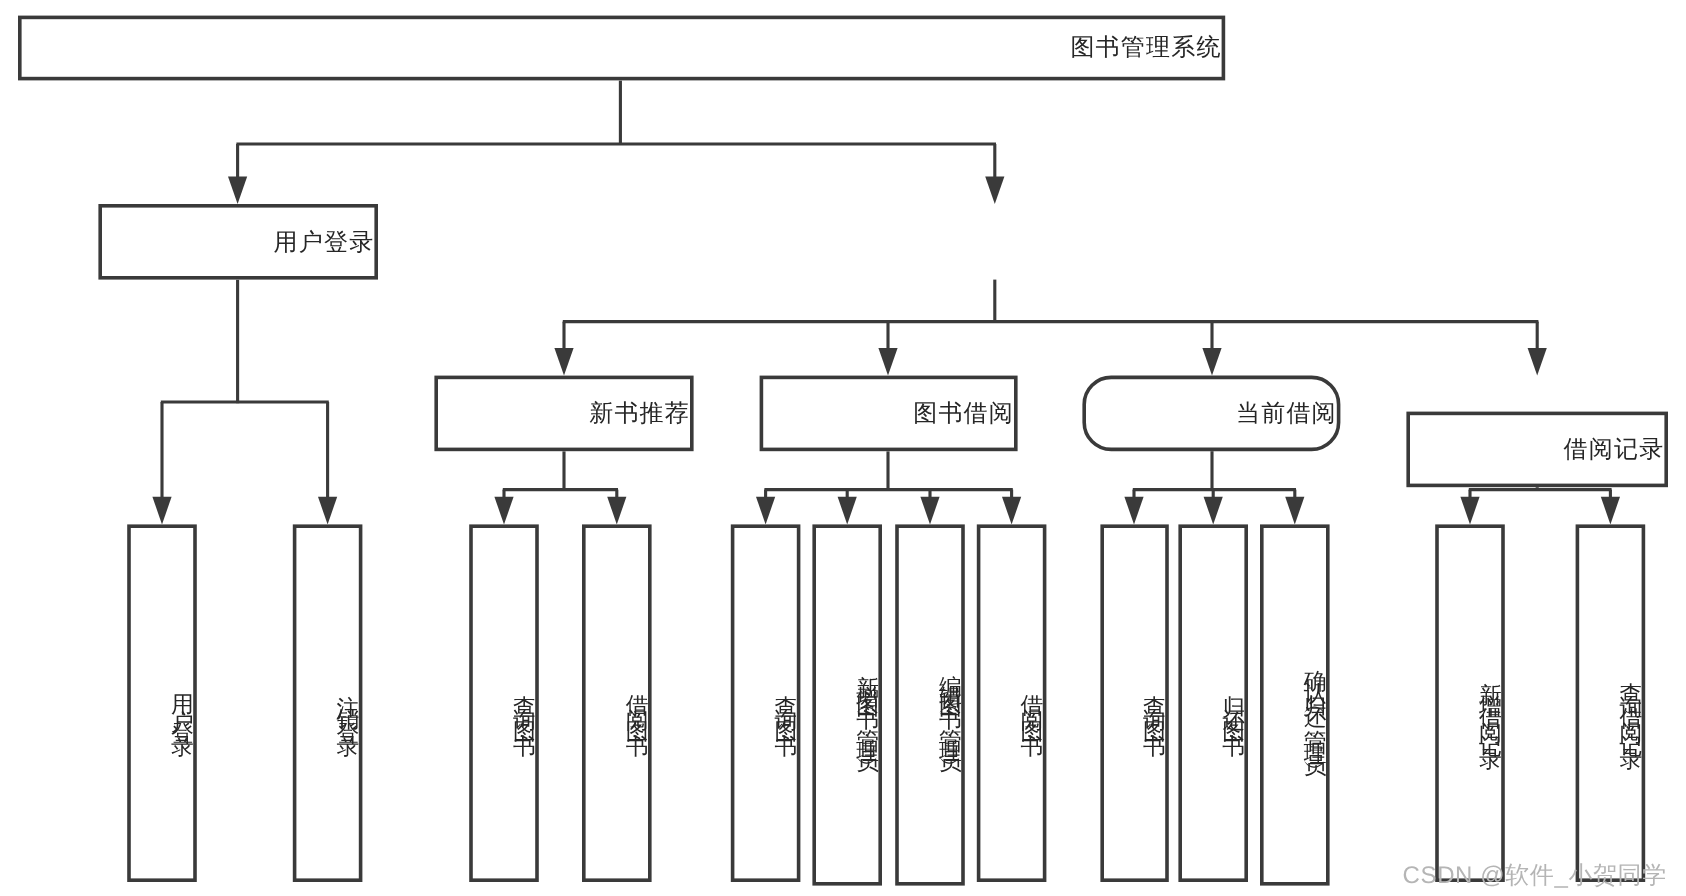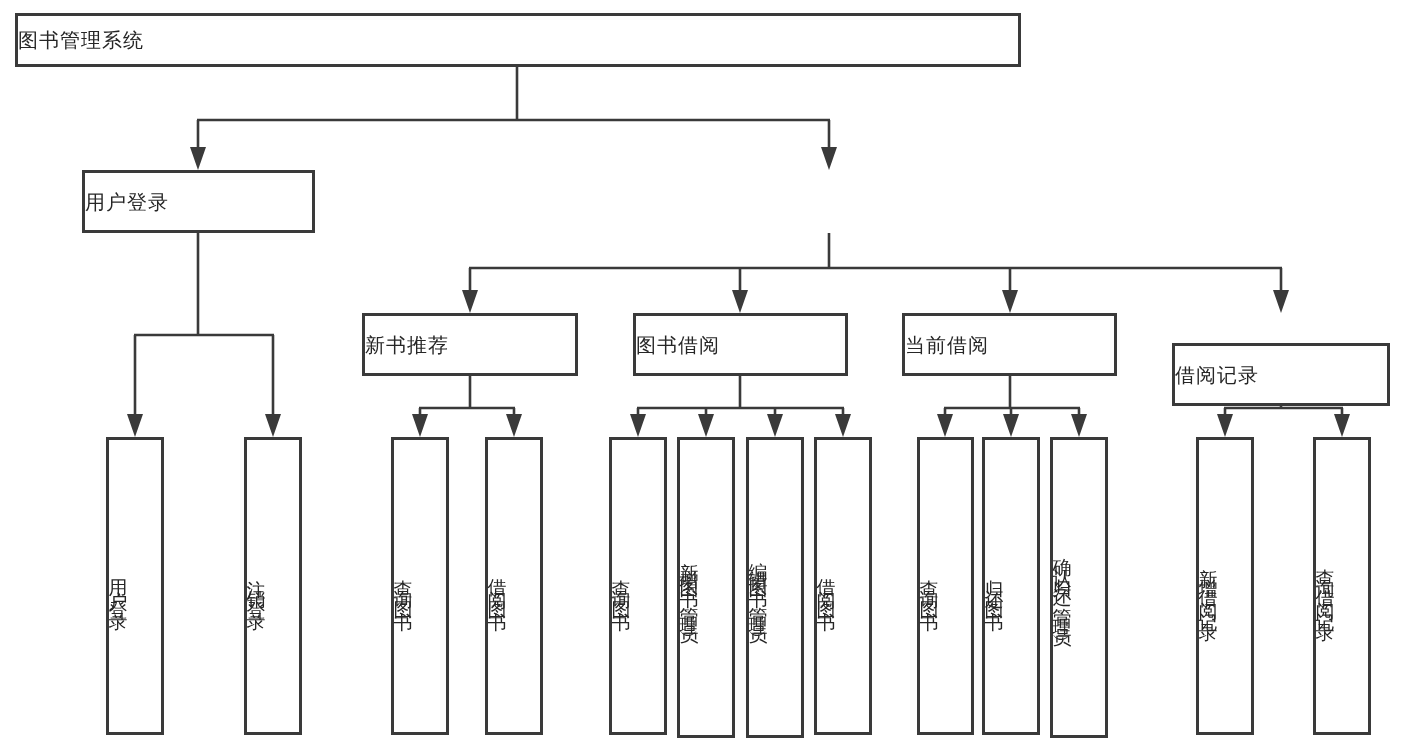--- a/index.html
+++ b/index.html
@@ -18,21 +18,21 @@
     width: 1405px; height: 747px;
     z-index: 1;
   }
   .node {
     position: absolute;
     box-sizing: border-box;
     background: #ffffff;
     border: 3px solid #3a3a3a;
     display: flex;
     align-items: center;
-    justify-content: flex-start;
+    justify-content: flex-end;
     z-index: 2;
   }
   .node .hlabel {
     font-size: 20px;
     letter-spacing: 1px;
     white-space: nowrap;
     line-height: 1;
   }
   .node .vlabel {
     writing-mode: vertical-lr;
@@ -136,21 +136,21 @@
   <div class="node" style="left:82px; top:170px; width:233px; height:63px;">
     <span class="hlabel">用户登录</span>
   </div>
 
   <div class="node" style="left:633px; top:313px; width:215px; height:63px;">
     <span class="hlabel">图书借阅</span>
   </div>
   <div class="node" style="left:362px; top:313px; width:216px; height:63px;">
     <span class="hlabel">新书推荐</span>
   </div>
-  <div class="node" style="left:902px; top:313px; width:215px; height:63px;">
+  <div class="node" style="left:902px; top:313px; width:215px; height:63px;border-radius:24px;">
     <span class="hlabel">当前借阅</span>
   </div>
   <div class="node" style="left:1172px; top:313px; width:218px; height:63px;margin-top:30px;">
     <span class="hlabel">借阅记录</span>
   </div>
 
   <div class="node" style="left:106px; top:437px; width:58px; height:298px;">
     <span class="vlabel">用户登录</span>
   </div>
   <div class="node" style="left:244px; top:437px; width:58px; height:298px;">
@@ -187,14 +187,15 @@
     <span class="vlabel" style="letter-spacing:10px;">确认归还（管理员）</span>
   </div>
 
   <div class="node" style="left:1196px; top:437px; width:58px; height:298px;">
     <span class="vlabel">新增借阅记录</span>
   </div>
   <div class="node" style="left:1313px; top:437px; width:58px; height:298px;">
     <span class="vlabel">查询借阅记录</span>
   </div>
 
+  <div class="watermark">CSDN @软件_小贺同学</div>
 
 </div>
 
 </body></html>

